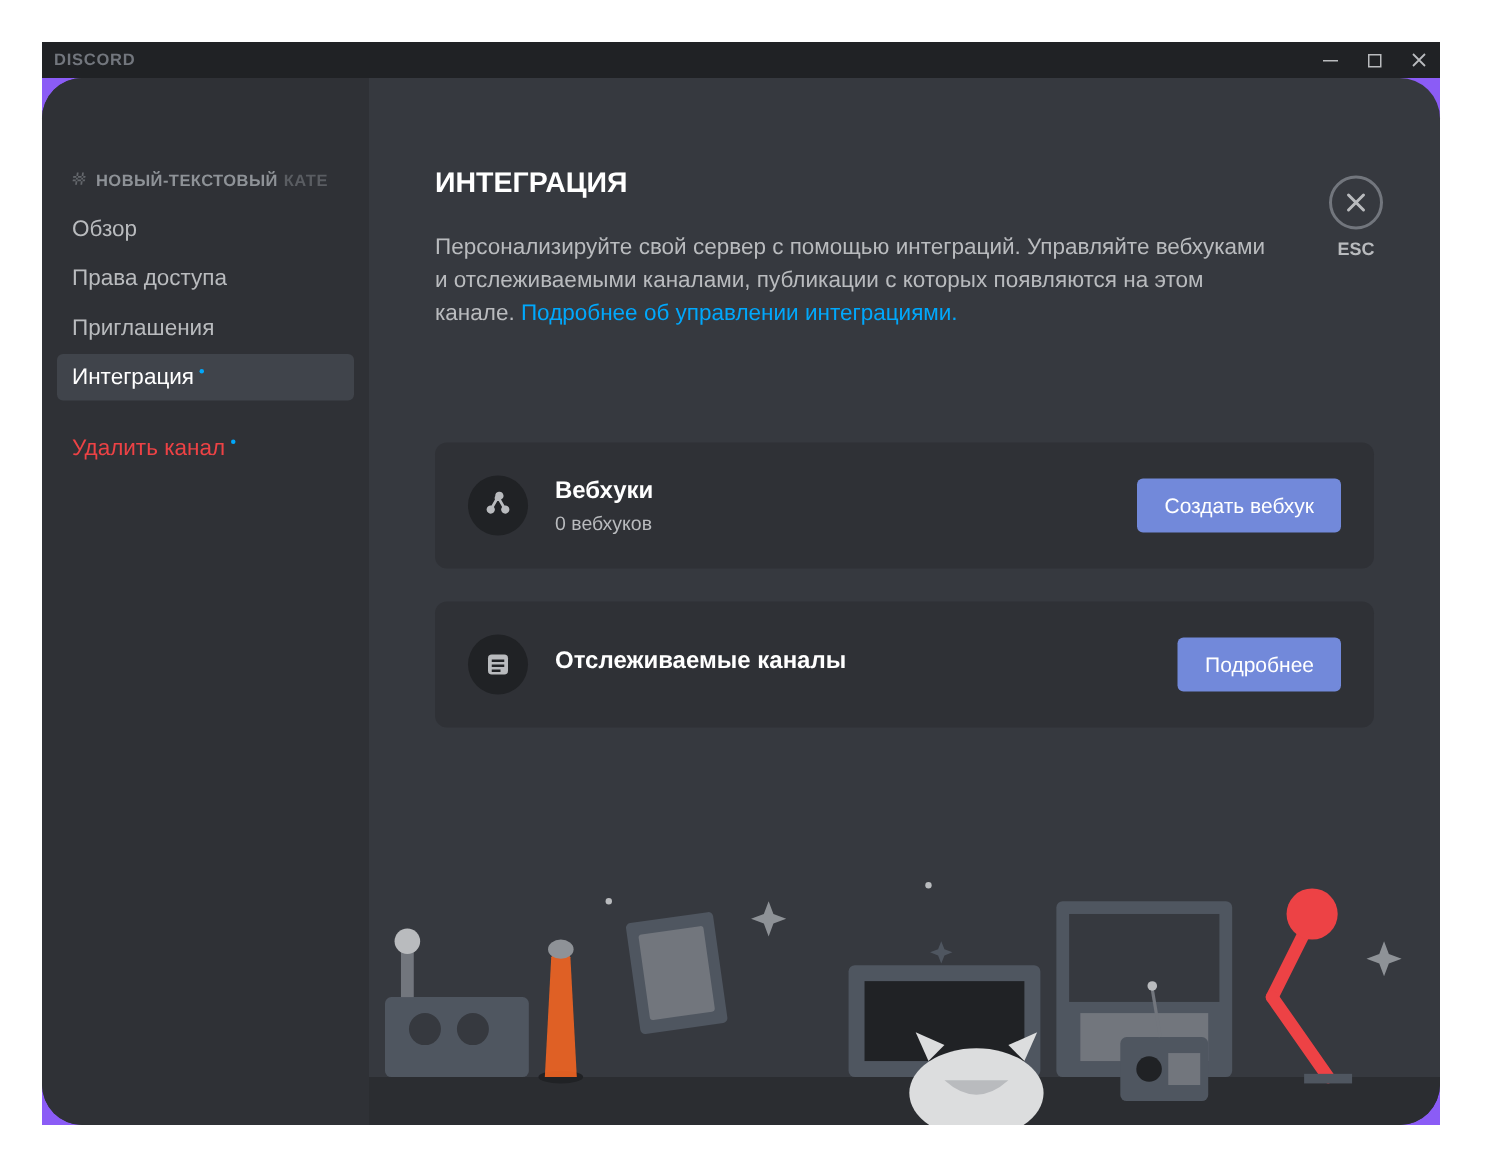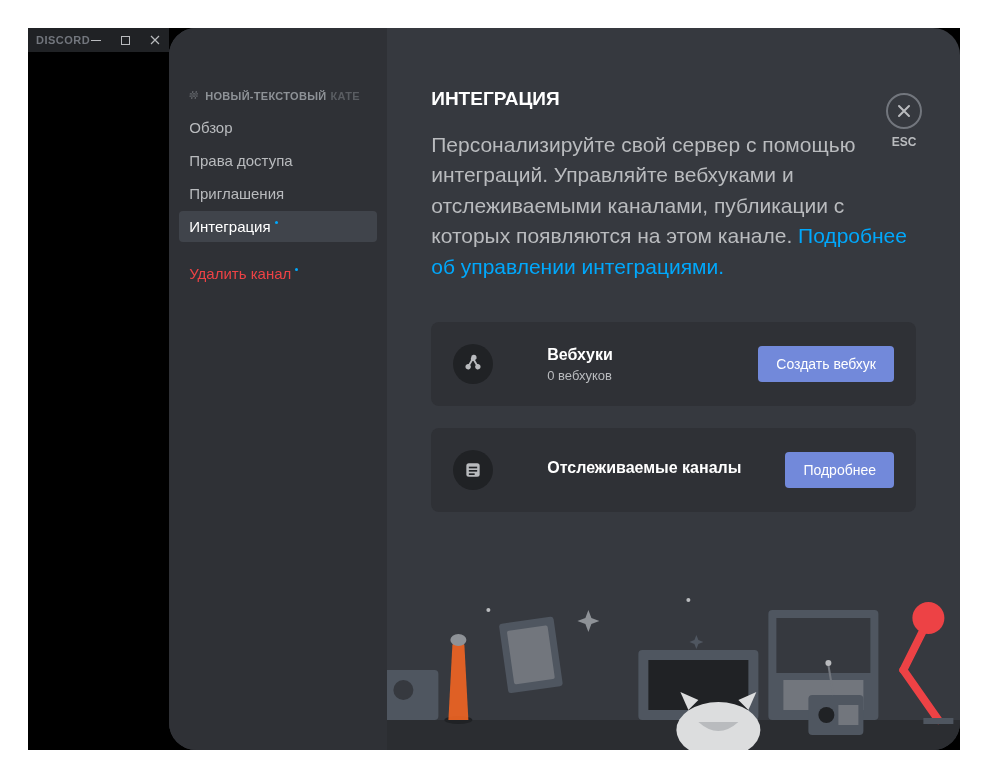--- a/index.html
+++ b/index.html
@@ -6,22 +6,22 @@
 body {
   width: 990px; height: 778px;
   background: #fff;
   font-family: "Whitney", "Helvetica Neue", Helvetica, Arial, sans-serif;
   overflow: hidden;
 }
 .window {
   position: absolute;
   left: 28px; top: 28px;
   width: 932px; height: 722px;
-  background: #000000;
-  display: flex; flex-direction: row;
+  background: #8b5cf6;
+  display: flex; flex-direction: column;
 }
 .titlebar {
   height: 24px;
   background: #202225;
   display: flex; align-items: center;
   justify-content: space-between;
   padding: 0 8px;
   color: #72767d;
 }
 .titlebar-title { font-size: 11px; font-weight: bold; letter-spacing: 0.5px;}
@@ -68,40 +68,40 @@
   padding: 60px 44px 0 44px;
   color: #dcddde;
   position: relative;
   overflow: hidden;
 }
 .page-title {
   color: #fff; font-size: 19px; font-weight: 600;
   text-transform: uppercase; margin-bottom: 20px;
 }
 .page-desc {
-  color: #b9bbbe; font-size: 21px; line-height: 1.45;
-  margin-bottom: 40px; max-width: 560px;
+  color: #b9bbbe; font-size: 15px; line-height: 1.45;
+  margin-bottom: 76px; max-width: 560px;
 }
 .page-desc a { color: #00a8fc; text-decoration: none; }
 .card {
   background: #2f3136;
   border-radius: 8px;
   padding: 22px 22px;
   display: flex; align-items: center;
   margin-bottom: 22px;
 }
 .card-icon {
   width: 40px; height: 40px;
   border-radius: 50%;
   background: #202225;
   display: flex; align-items: center; justify-content: center;
   flex-shrink: 0;
   margin-right: 18px;
 }
-.card-body { flex: 1; margin-left: 36px; }
+.card-body { flex: 1; }
 .card-title { color: #fff; font-size: 16px; font-weight: 600; margin-bottom: 4px; }
 .card-sub { color: #b9bbbe; font-size: 13px; }
 .card-btn {
   background: #7289da;
   color: #fff; border: none;
   padding: 10px 18px;
   border-radius: 4px;
   font-size: 14px; font-weight: 500;
   cursor: pointer;
 }

